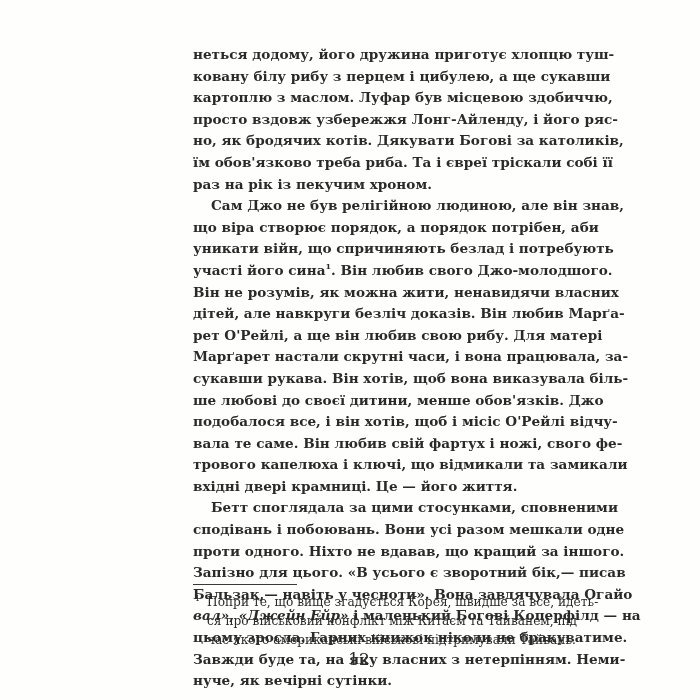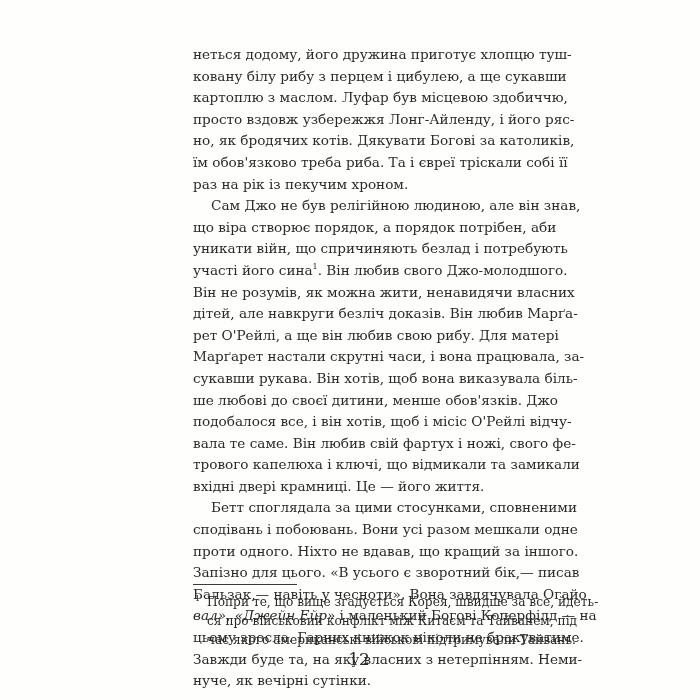--- a/index.html
+++ b/index.html
@@ -32,20 +32,21 @@
     }
     .line {
       display: block;
       height: 21.6px;
       line-height: 21.6px;
       font-size: 13.6px;
       white-space: nowrap;
       text-align: justify;
       text-align-last: justify;
       letter-spacing: 0;
+      font-weight: bold;
     }
     .line.last {
       text-align-last: left;
     }
     .line.indent {
       padding-left: 18px;
     }
     .line .it {
       font-style: italic;
     }

